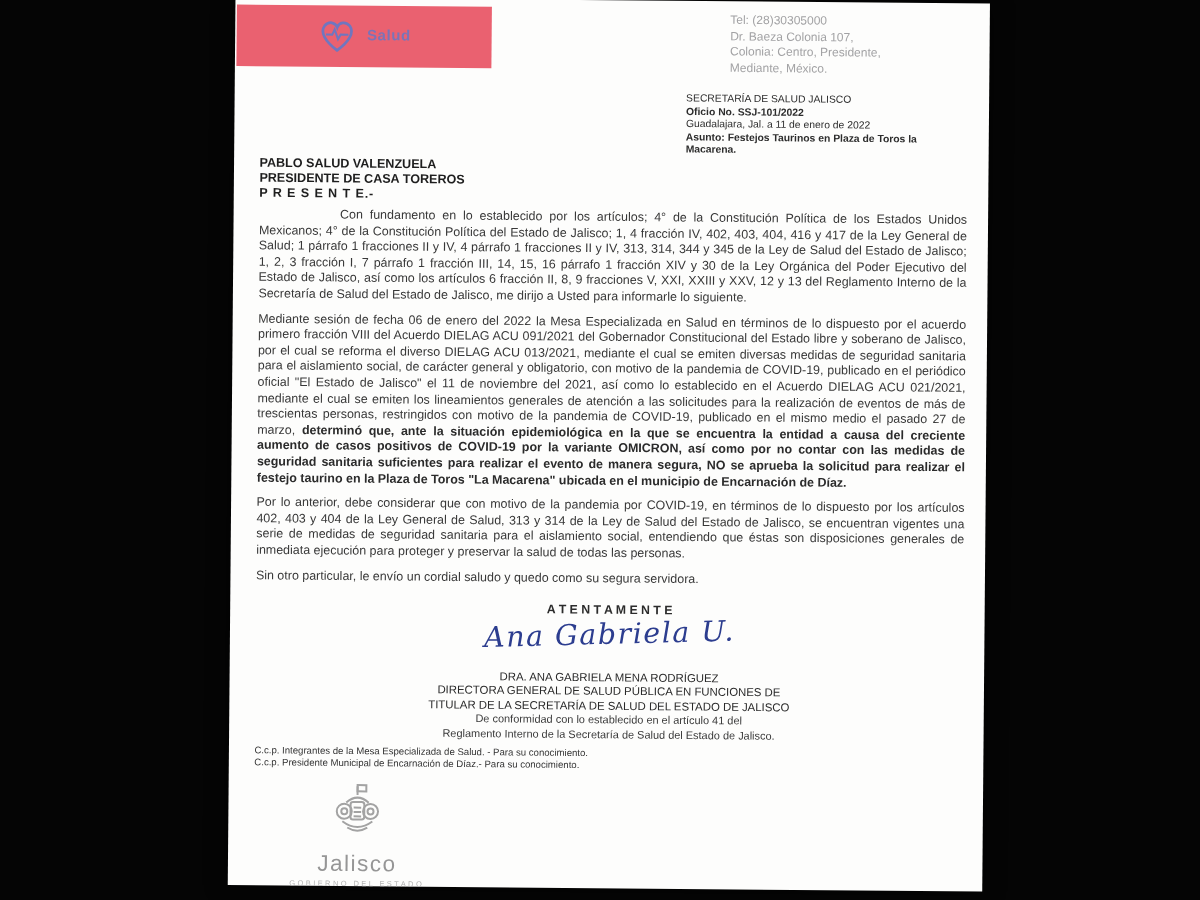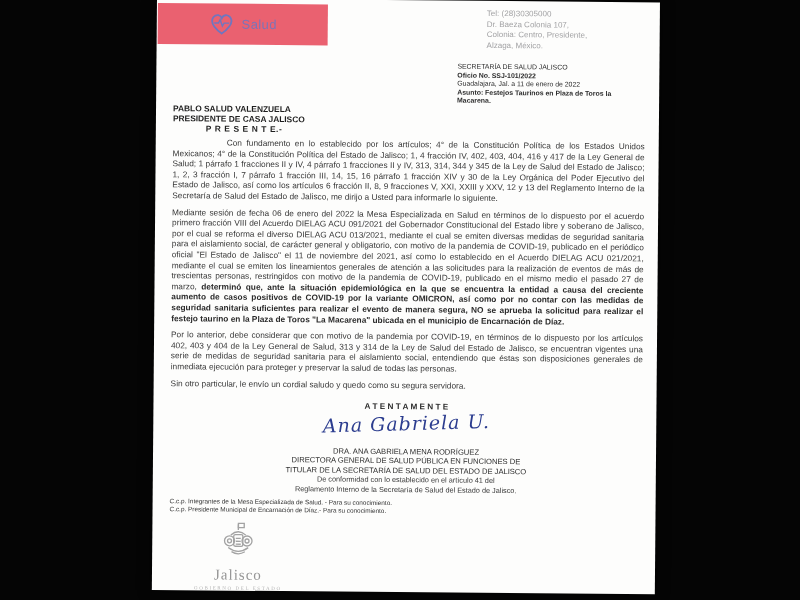--- a/index.html
+++ b/index.html
@@ -3,49 +3,49 @@
 <meta charset="utf-8">
 <style>
   html,body{margin:0;padding:0;background:#000;}
   .stage{position:relative;width:800px;height:600px;background:#050505;overflow:hidden;
          font-family:"Liberation Sans","DejaVu Sans",sans-serif;}
   .paper{position:absolute;left:157px;top:-2px;width:503px;height:592px;background:#fdfdfc;
          transform:rotate(0.5deg);transform-origin:0 0;box-shadow:0 0 14px rgba(0,0,0,.6);}
   
   .banner{position:absolute;left:1px;top:5px;width:170px;height:41px;background:#ea6170;
           display:flex;align-items:center;justify-content:center;gap:7px;}
-  .banner-label{color:#7076bf;font-weight:normal;font-size:13px;letter-spacing:.4px;opacity:.9;}
+  .banner-label{color:#7076bf;font-weight:bold;font-size:10px;letter-spacing:.4px;opacity:.9;}
   
   .contact{position:absolute;left:330px;top:8px;font-size:8px;line-height:10.6px;color:#a2a2a4;}
   
   .reference{position:absolute;left:301px;top:62px;width:192px;font-size:6.9px;line-height:8.6px;color:#2d2d2d;}
   .reference .bold{font-weight:bold;}
   
   .addressee{position:absolute;left:17px;top:106px;font-size:8.4px;line-height:9.8px;font-weight:bold;color:#1e1e1e;}
-  .addressee .spaced{letter-spacing:.6px;margin-left:33px;}
+  .addressee .spaced{letter-spacing:.6px;}
   
   .bodytext{position:absolute;left:17px;top:139px;width:472px;font-size:8.3px;line-height:10.6px;
             color:#383838;text-align:justify;}
   .bodytext p{margin:0 0 6px 0;}
   .bodytext p.p1{text-indent:54px;}
   .bodytext b{color:#2b2b2b;}
   .bodytext .closing{text-align:left;margin-top:7px;}
   
   .atentamente{position:absolute;left:17px;top:402px;width:472px;text-align:center;
                font-size:8.2px;font-weight:bold;color:#2c2c2c;}
   .script{position:absolute;left:17px;top:412px;width:472px;text-align:center;
           font-family:"DejaVu Serif",serif;font-style:italic;font-size:19px;color:#2c3d8f;
           transform:rotate(-2deg);letter-spacing:1px;}
   .sigblock{position:absolute;left:17px;top:447px;width:472px;text-align:center;
             font-size:7.6px;line-height:9.4px;color:#2a2a2a;}
   .sigblock .small{font-size:7.3px;color:#3a3a3a;}
   
   .ccp{position:absolute;left:17px;top:499px;font-size:6.4px;line-height:8px;color:#333;}
   
-  .statelogo{position:absolute;left:36px;top:523px;width:100px;text-align:center;color:#8f8f8f;font-family:Liberation Serif, serif;}
+  .statelogo{position:absolute;left:36px;top:523px;width:100px;text-align:center;color:#8f8f8f;}
   .statelogo .name{font-size:15px;letter-spacing:1px;margin-top:1px;color:#969696;}
   .statelogo .sub{font-size:5px;letter-spacing:1.6px;color:#b3b3b3;margin-top:2px;}
 </style>
 </head>
 <body>
 
 <div class="stage">
   <div class="paper">
 
     <div class="banner">
@@ -53,34 +53,34 @@
         <path d="M13 21 C 5 15, 1.5 9, 4.5 4.8 C 7.5 1.2, 11.8 2.4, 13 5.6 C 14.2 2.4, 18.5 1.2, 21.5 4.8 C 24.5 9, 21 15, 13 21 Z" fill="none" stroke="#7076bf" stroke-width="1.8"></path>
         <path d="M5.5 10.5 h4.2 l1.6 -3.4 l2.3 6.4 l1.7 -3 h5.2" fill="none" stroke="#7076bf" stroke-width="1.4"></path>
       </svg>
       <span class="banner-label">Salud</span>
     </div>
 
     <div class="contact">
       <div>Tel: (28)30305000</div>
       <div>Dr. Baeza Colonia 107,</div>
       <div>Colonia: Centro, Presidente,</div>
-      <div>Alzaga, México.</div>
+      <div>Mediante, México.</div>
     </div>
 
     <div class="reference">
       <div>SECRETARÍA DE SALUD JALISCO</div>
       <div class="bold">Oficio No. SSJ-101/2022</div>
       <div>Guadalajara, Jal. a 11 de enero de 2022</div>
       <div class="bold">Asunto: Festejos Taurinos en Plaza de Toros la</div>
       <div class="bold">Macarena.</div>
     </div>
 
     <div class="addressee">
       <div>PABLO SALUD VALENZUELA</div>
-      <div>PRESIDENTE DE CASA JALISCO</div>
+      <div>PRESIDENTE DE CASA TOREROS</div>
       <div class="spaced">P R E S E N T E.-</div>
     </div>
 
     <div class="bodytext">
       <p class="p1">Con fundamento en lo establecido por los artículos; 4° de la Constitución Política de los Estados Unidos Mexicanos; 4° de la Constitución Política del Estado de Jalisco; 1, 4 fracción IV, 402, 403, 404, 416 y 417 de la Ley General de Salud; 1 párrafo 1 fracciones II y IV, 4 párrafo 1 fracciones II y IV, 313, 314, 344 y 345 de la Ley de Salud del Estado de Jalisco; 1, 2, 3 fracción I, 7 párrafo 1 fracción III, 14, 15, 16 párrafo 1 fracción XIV y 30 de la Ley Orgánica del Poder Ejecutivo del Estado de Jalisco, así como los artículos 6 fracción II, 8, 9 fracciones V, XXI, XXIII y XXV, 12 y 13 del Reglamento Interno de la Secretaría de Salud del Estado de Jalisco, me dirijo a Usted para informarle lo siguiente.</p>
       <p><span>Mediante sesión de fecha 06 de enero del 2022 la Mesa Especializada en Salud en términos de lo dispuesto por el acuerdo primero fracción VIII del Acuerdo DIELAG ACU 091/2021 del Gobernador Constitucional del Estado libre y soberano de Jalisco, por el cual se reforma el diverso DIELAG ACU 013/2021, mediante el cual se emiten diversas medidas de seguridad sanitaria para el aislamiento social, de carácter general y obligatorio, con motivo de la pandemia de COVID-19, publicado en el periódico oficial "El Estado de Jalisco" el 11 de noviembre del 2021, así como lo establecido en el Acuerdo DIELAG ACU 021/2021, mediante el cual se emiten los lineamientos generales de atención a las solicitudes para la realización de eventos de más de trescientas personas, restringidos con motivo de la pandemia de COVID-19, publicado en el mismo medio el pasado 27 de marzo, </span><b>determinó que, ante la situación epidemiológica en la que se encuentra la entidad a causa del creciente aumento de casos positivos de COVID-19 por la variante OMICRON, así como por no contar con las medidas de seguridad sanitaria suficientes para realizar el evento de manera segura, NO se aprueba la solicitud para realizar el festejo taurino en la Plaza de Toros "La Macarena" ubicada en el municipio de Encarnación de Díaz.</b></p>
       <p>Por lo anterior, debe considerar que con motivo de la pandemia por COVID-19, en términos de lo dispuesto por los artículos 402, 403 y 404 de la Ley General de Salud, 313 y 314 de la Ley de Salud del Estado de Jalisco, se encuentran vigentes una serie de medidas de seguridad sanitaria para el aislamiento social, entendiendo que éstas son disposiciones generales de inmediata ejecución para proteger y preservar la salud de todas las personas.</p>
       <p class="closing">Sin otro particular, le envío un cordial saludo y quedo como su segura servidora.</p>
     </div>
 

